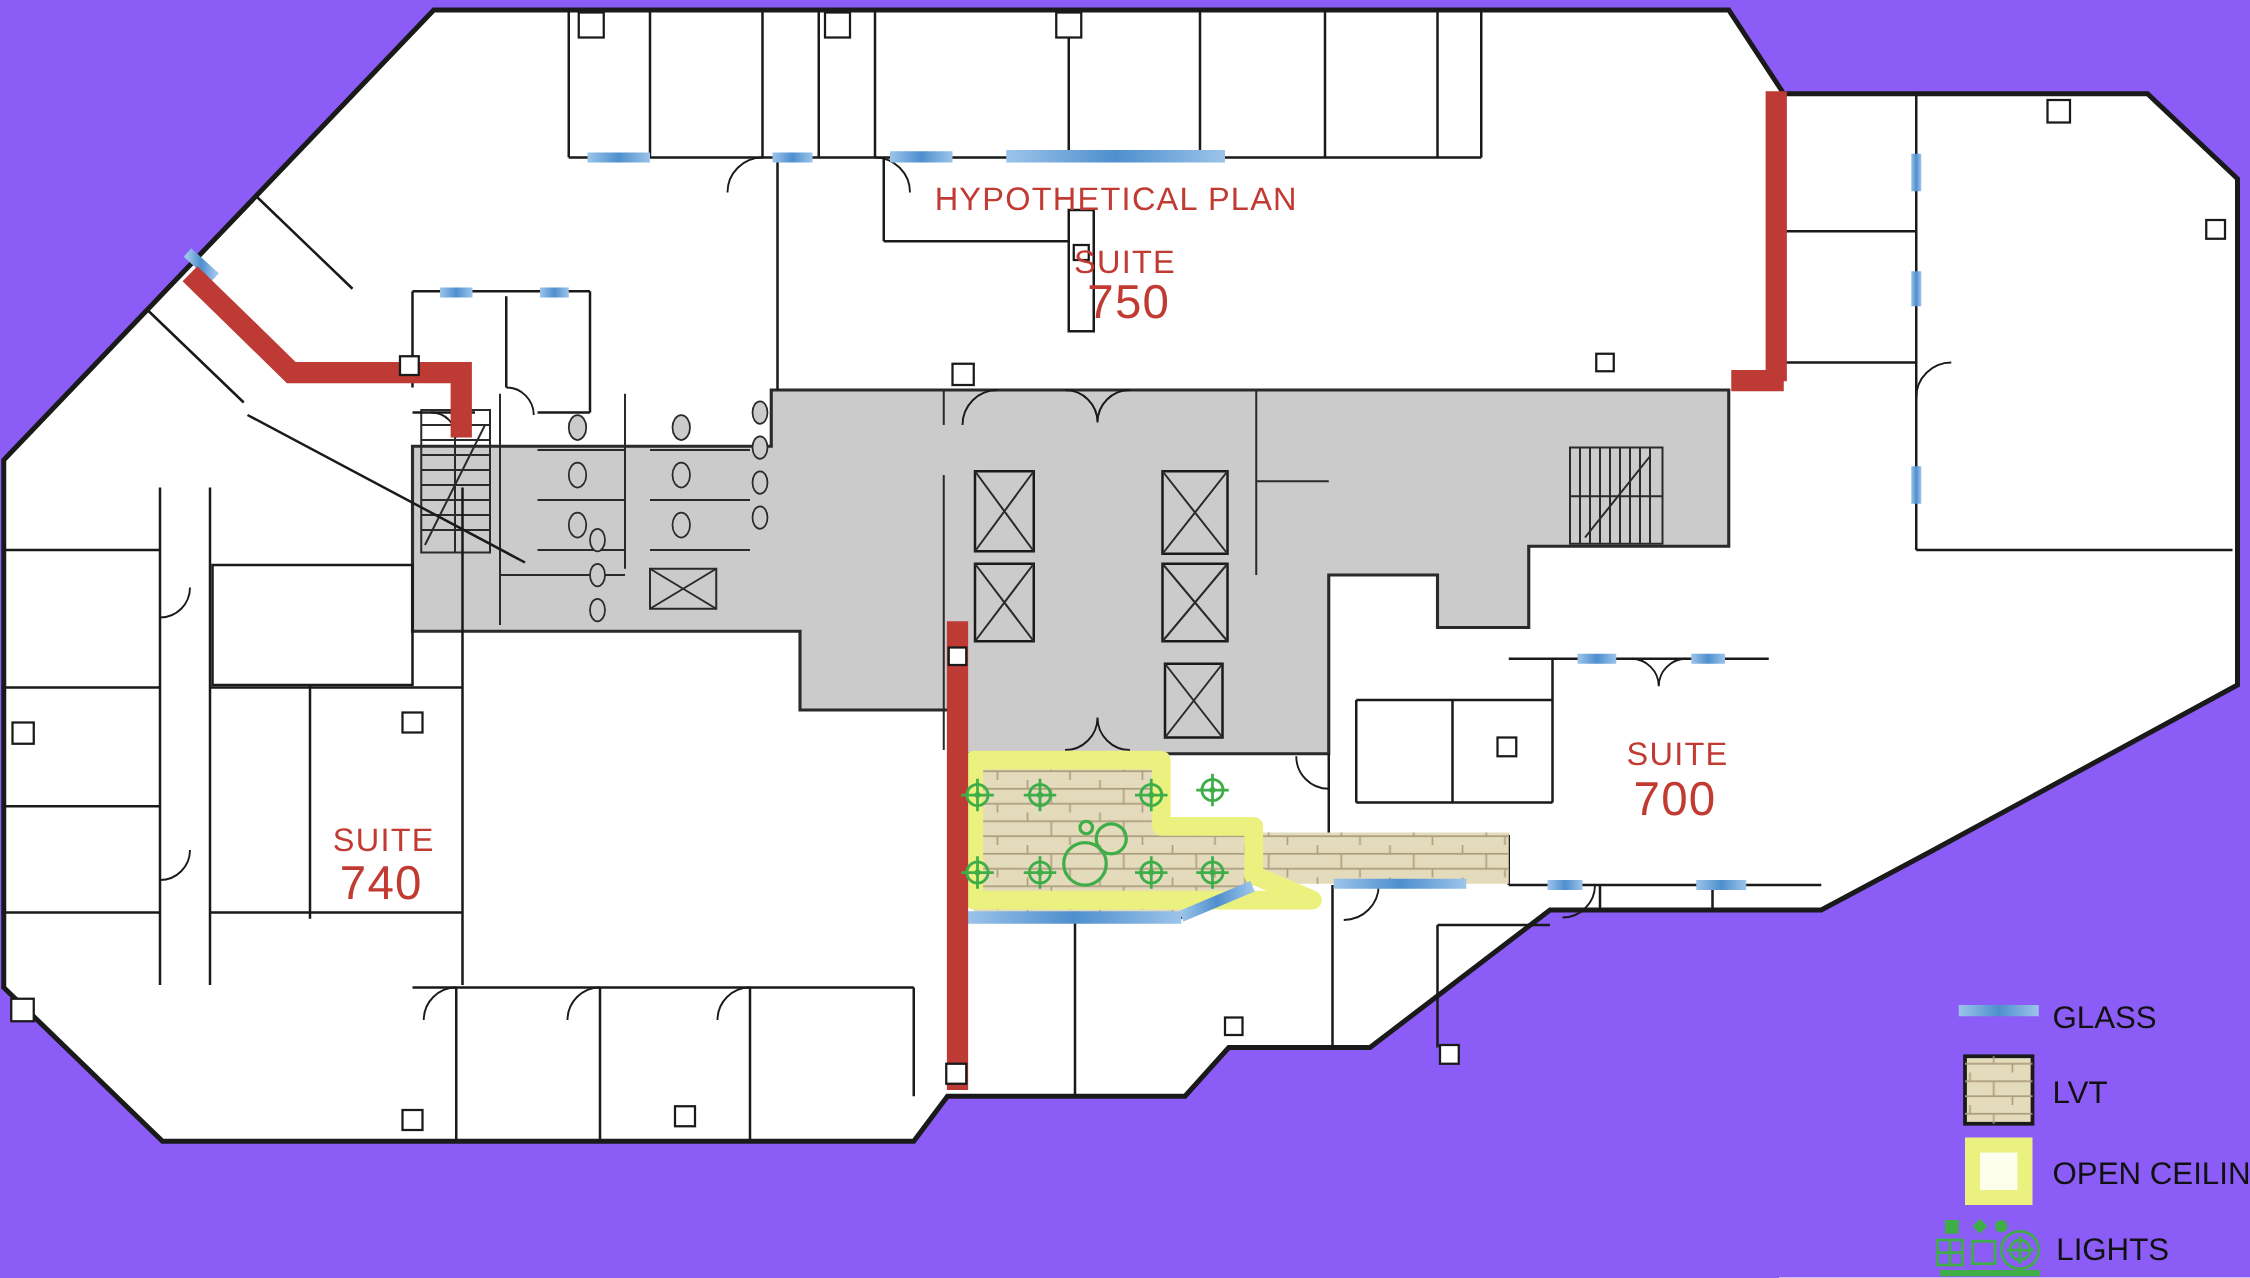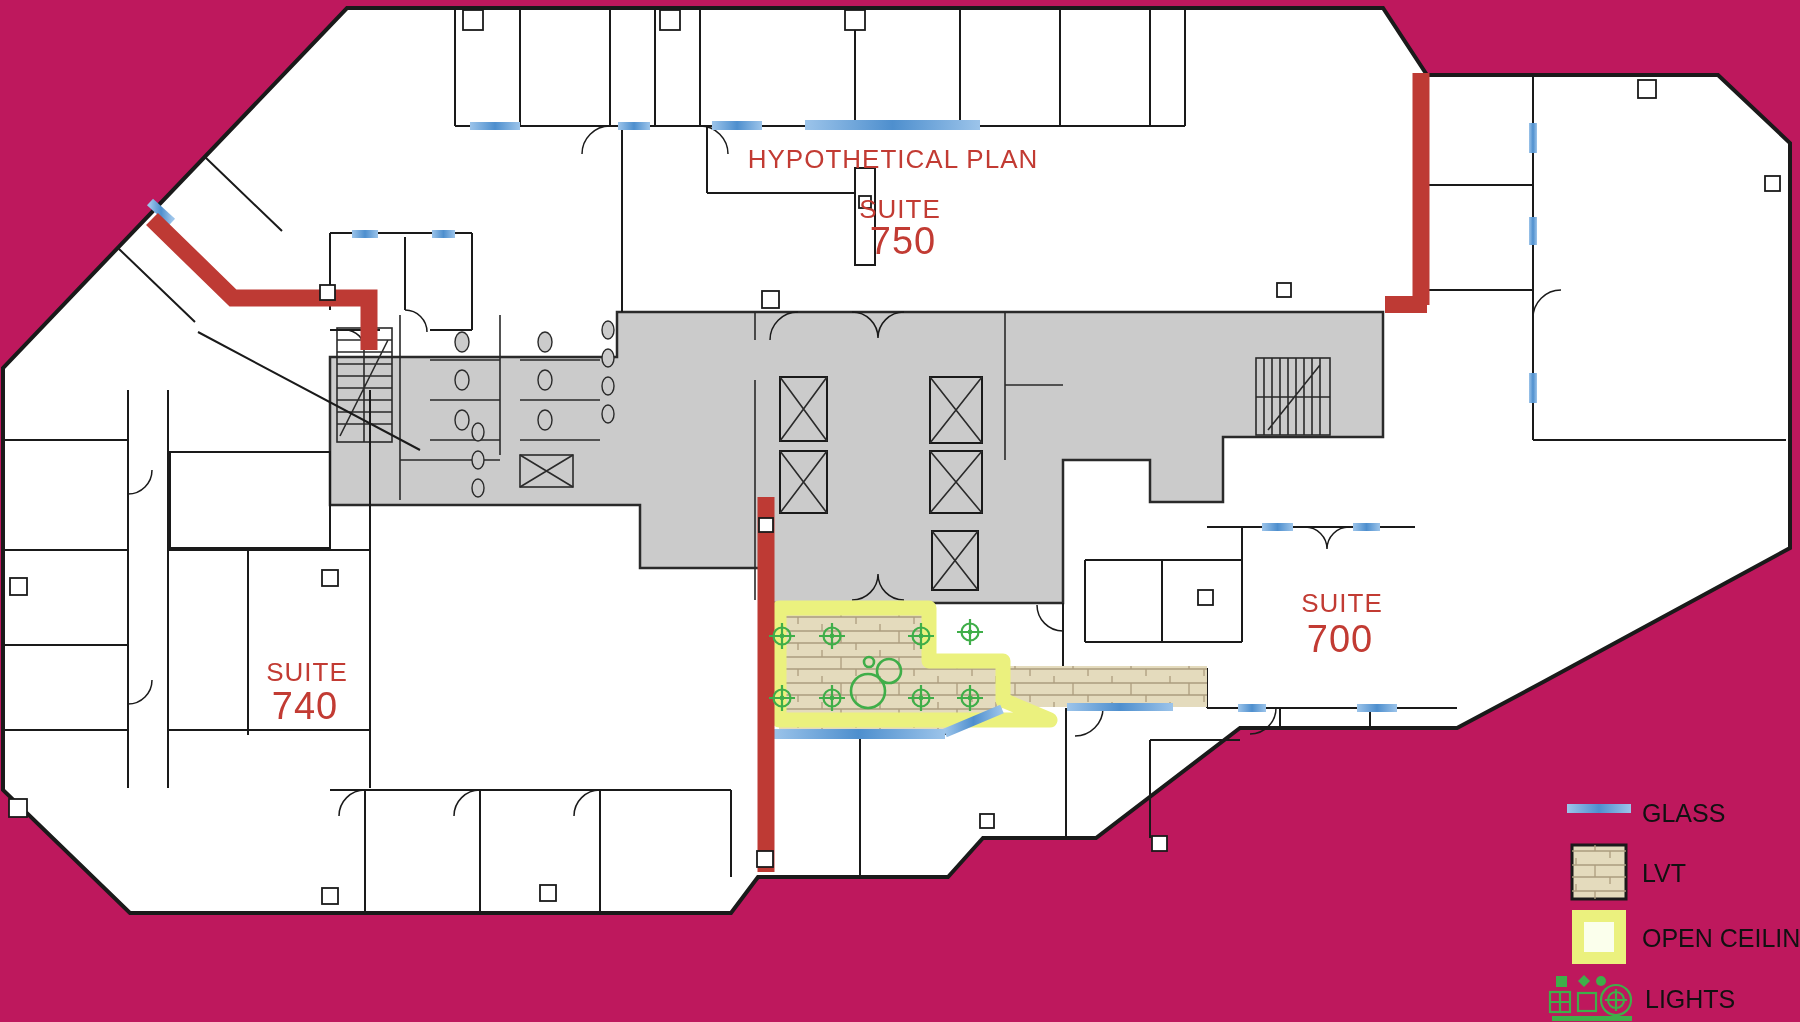--- a/index.html
+++ b/index.html
@@ -1,16 +1,16 @@
 <!DOCTYPE html>
 <html style="--demising_red: #BE3A34; --label_red: #C23B33; --core_gray: #CBCBCB; --wall_black: #1A1A1A; --glass_blue: #5B9BD5; --lvt_tan: #E4DBBD; --plank_line: #AC9D7E; --open_ceiling_yellow: #EBF17E; --lights_green: #3FAE49; --legend_text: #111111;"><head>
 <meta charset="utf-8">
 <style>
   html,body{margin:0;padding:0;background:#ffffff;}
-  .stage{position:relative;width:1800px;height:1022px;background:#be185d;overflow:hidden;
+  .stage{position:relative;width:1800px;height:1022px;background:#8b5cf6;overflow:hidden;
          font-family:"Liberation Sans", sans-serif;}
   svg{display:block;}
   
   .outer-wall{fill:#ffffff;stroke:var(--wall_black);stroke-width:4;stroke-linejoin:miter;}
   .wall{fill:none;stroke:var(--wall_black);stroke-width:2;}
   .arc{fill:none;stroke:var(--wall_black);stroke-width:1.5;}
   .core{fill:var(--core_gray);stroke:#2a2a2a;stroke-width:2.5;}
   .core-line{fill:none;stroke:#2a2a2a;stroke-width:1.6;}
   .fixture{fill:var(--core_gray);stroke:#2a2a2a;stroke-width:1.4;}
   .column{fill:#ffffff;stroke:var(--wall_black);stroke-width:1.8;}

